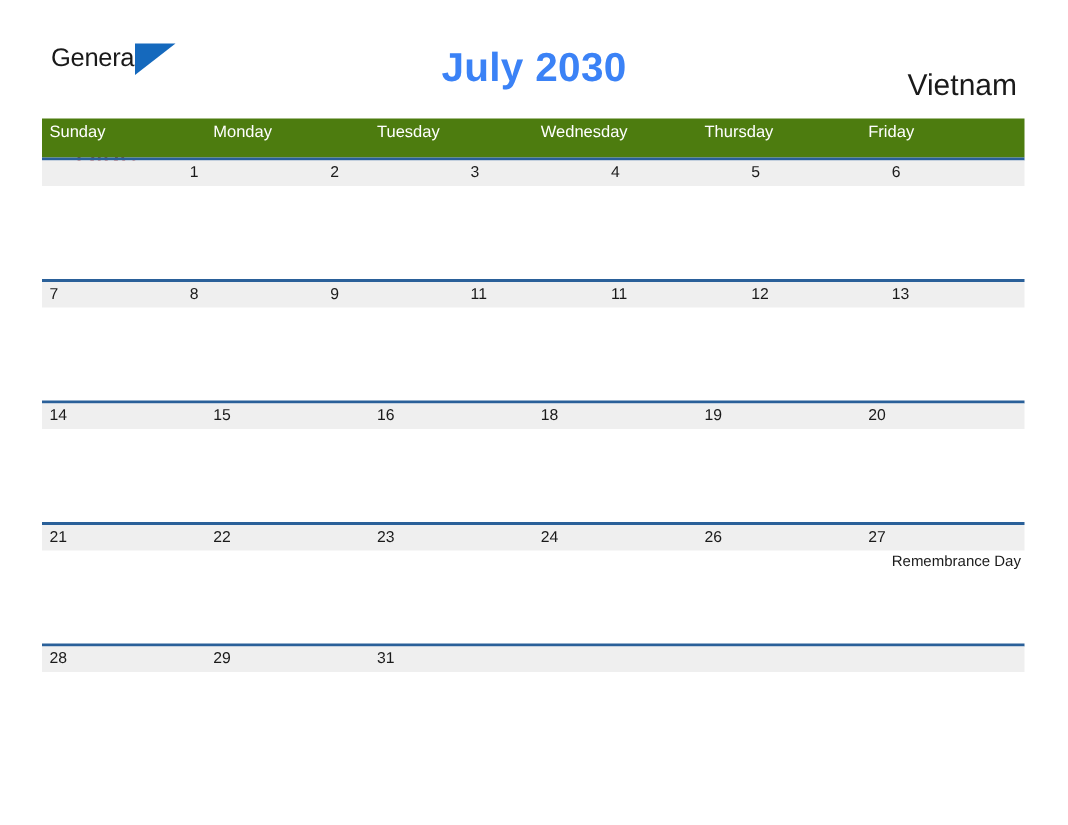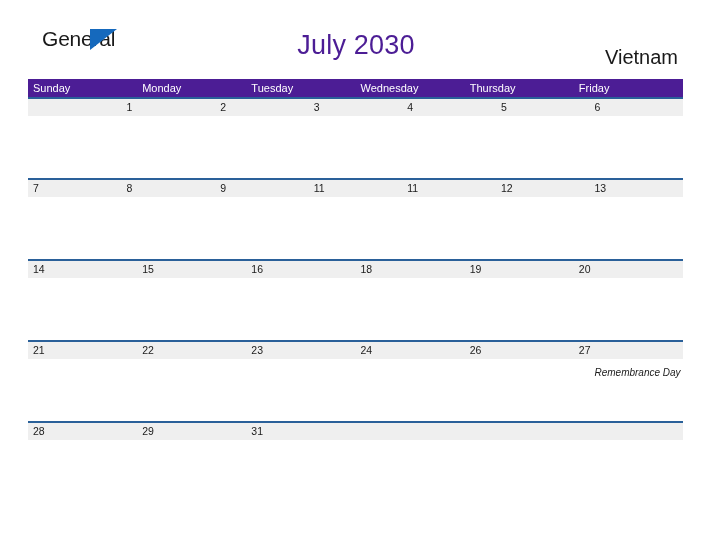--- a/index.html
+++ b/index.html
@@ -23,23 +23,23 @@
 
   .logo {
     position: absolute;
     left: 30px;
     top: 28px;
     width: 110px;
     height: 40px;
   }
   .logo-general {
     position: absolute;
-    left: 12px;
+    left: 4px;
     top: 0;
-    font-size: 21px;
+    font-size: 17px;
     color: #1a1a1a;
     letter-spacing: -0.2px;
     line-height: 22px;
   }
   .logo-blue {
     position: absolute;
     left: 20px;
     top: 18px;
     font-size: 21px;
     color: #b91c1c;
@@ -57,22 +57,22 @@
     border-bottom: 21px solid transparent;
   }
 
   .cal-title {
     position: absolute;
     left: 0;
     right: 0;
     top: 30px;
     text-align: center;
     font-size: 27px;
-    color: #4c1d95;
-    font-weight: normal;
+    color: #3b82f6;
+    font-weight: bold;
     letter-spacing: 0.2px;
   }
 
   .country {
     position: absolute;
     right: 34px;
     top: 46px;
     font-size: 20px;
     color: #1a1a1a;
   }
@@ -80,22 +80,22 @@
   
   .calendar {
     position: absolute;
     left: 28px;
     top: 79px;
     width: 655px;
   }
 
   .weekday-row {
     display: flex;
-    background: #4c1d95;
-    height: 18px;
+    background: #4d7c0f;
+    height: 26px;
   }
   .weekday-cell {
     flex: 1 1 0;
     color: #ffffff;
     font-size: 11px;
     line-height: 18px;
     padding-left: 5px;
     box-sizing: border-box;
     white-space: nowrap;
   }
@@ -126,23 +126,22 @@
   }
   .day-number-cell {
     font-size: 10.5px;
     line-height: 17px;
     color: #1a1a1a;
   }
   .day-event-cell {
     font-size: 10px;
     line-height: 13px;
     color: #1a1a1a;
-    padding-top: 7px;
+    padding-top: 1px;
     white-space: nowrap;
-    font-style: italic;
   }
 </style>
 </head>
 <body>
 
 <div class="page-header">
 
   <div class="logo">
     <span class="logo-general">General</span>
     <span class="logo-triangle"></span>

